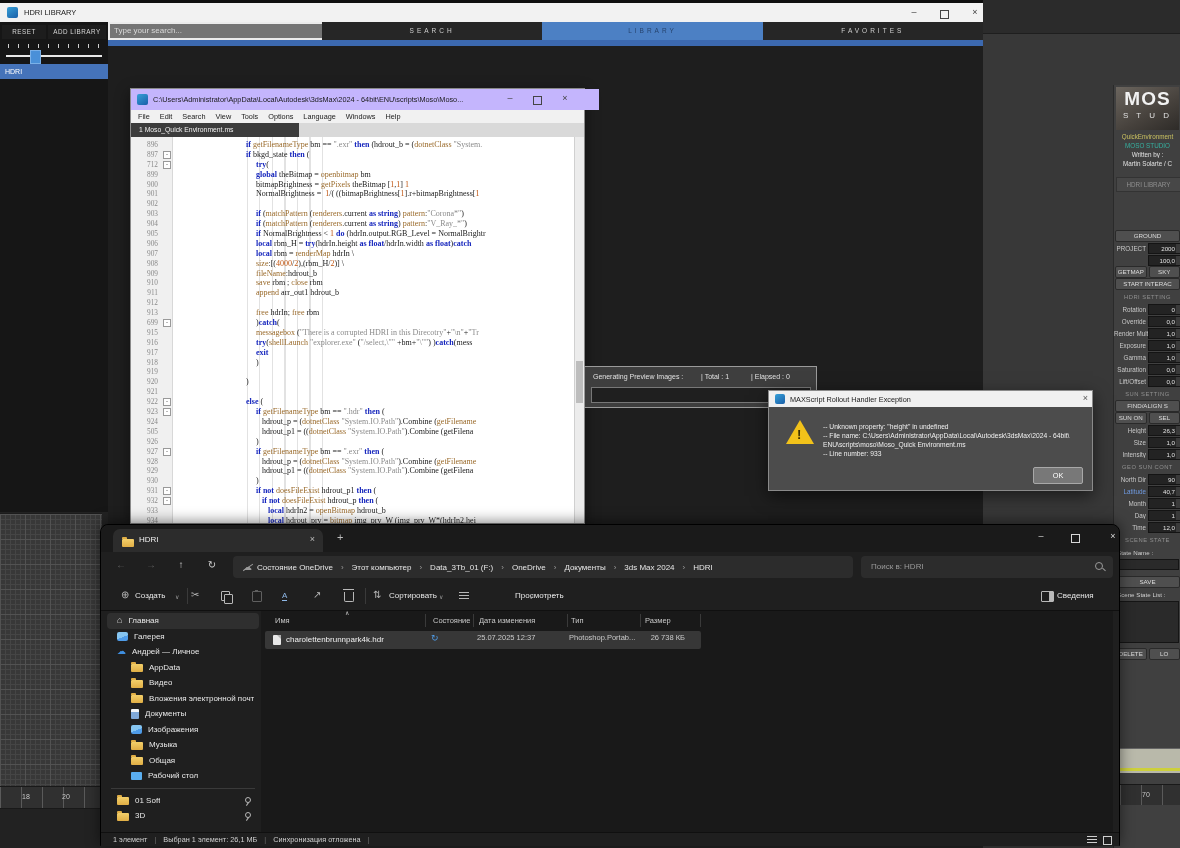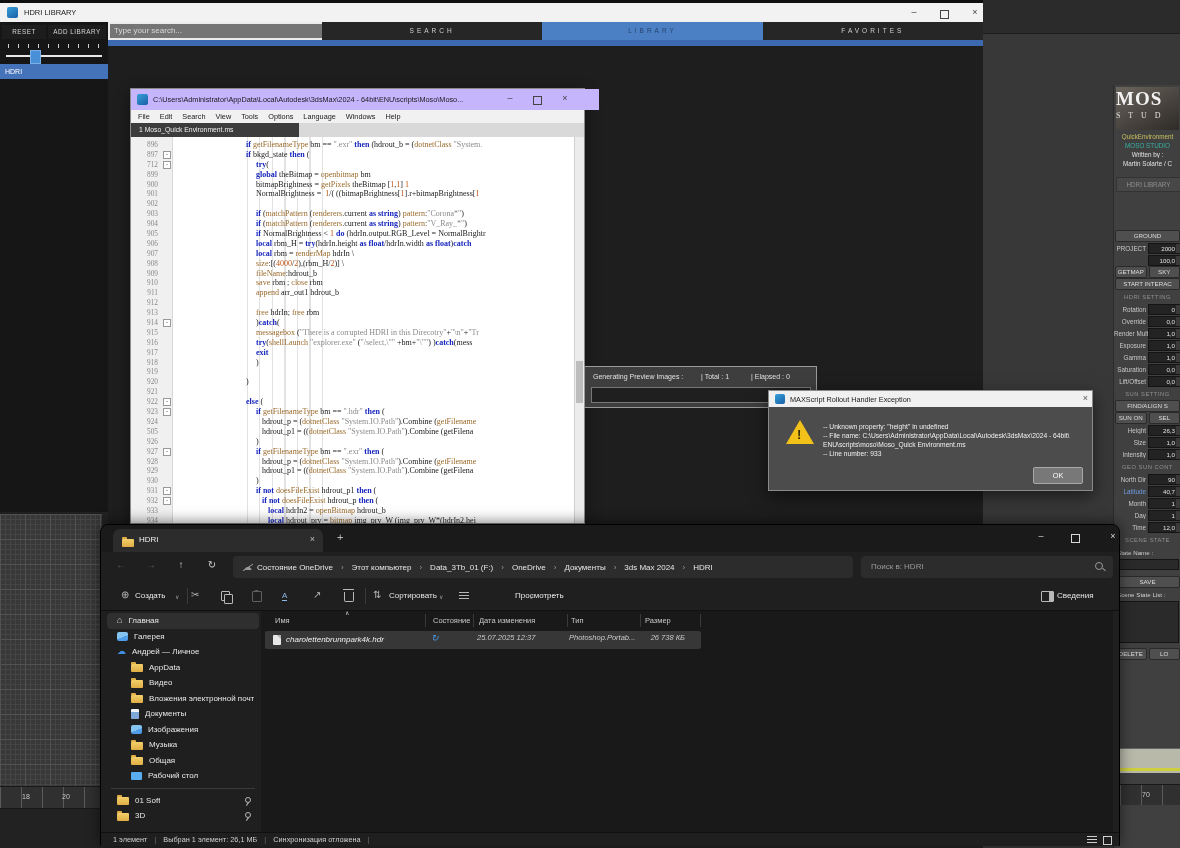--- a/index.html
+++ b/index.html
@@ -23,21 +23,21 @@
   #timeline-left span{position:absolute;top:6px;font-size:7px;color:#c8c8c8;}
   #tl-18{left:22px;} #tl-20{left:62px;}
   #trackbar-right{left:1120px;top:748px;width:60px;height:24px;background:#b9b9aa;border-top:1px solid #666;}
   #trackbar-line{left:1120px;top:768px;width:60px;height:3px;background:#cdd03c;}
   #timeline-right{left:1120px;top:784px;width:60px;height:20px;background:#303030;border-top:1px solid #191919;
     background-image:repeating-linear-gradient(to right,#5a5a5a 0 1px,transparent 1px 21px);}
   #timeline-right span{position:absolute;left:22px;top:6px;font-size:7px;color:#c8c8c8;}
 
   
   #moso-panel{left:1113px;top:85px;width:67px;height:763px;background:#404040;border-left:1px solid #2a2a2a;overflow:hidden;}
-  #moso-logo{position:absolute;left:2px;top:2px;width:63px;height:43px;background:linear-gradient(150deg,#6b655e,#46413c 60%,#2e2b28);overflow:hidden;font-family:Liberation Serif, serif;}
+  #moso-logo{position:absolute;left:2px;top:2px;width:63px;height:43px;background:linear-gradient(150deg,#6b655e,#46413c 60%,#2e2b28);text-align:center;overflow:hidden;}
   #moso-logo .l1{display:block;font-size:19px;font-weight:bold;color:#f2f2f2;line-height:24px;letter-spacing:1px;}
   #moso-logo .l2{display:block;font-size:8px;color:#e0e0e0;letter-spacing:3px;}
   .moso-sub{position:absolute;left:0;width:67px;text-align:center;font-size:6.3px;white-space:nowrap;overflow:hidden;}
   #msub1{top:48px;color:#c8c060;} #msub2{top:57px;color:#35b0a0;} #msub3{top:66px;color:#e0e0e0;} #msub4{top:75px;color:#e0e0e0;}
   #moso-hdri-btn{position:absolute;left:2px;top:92px;width:63px;height:13px;background:#474747;border:1px solid #333;color:#8f8f8f;font-size:6.3px;text-align:center;line-height:13px;overflow:hidden;white-space:nowrap;}
   #moso-rows{position:absolute;left:0;top:145px;width:67px;}
   .mrow{position:relative;display:flex;align-items:center;height:12px;overflow:hidden;}
   .msec{height:13px;color:#909090;font-size:5.8px;justify-content:center;letter-spacing:.5px;white-space:nowrap;}
   .mbtn{flex:1;margin:1px;height:10px;background:#4f4f4f;border:1px solid #2a2a2a;border-radius:2px;color:#dcdcdc;font-size:6.2px;text-align:center;line-height:10px;overflow:hidden;white-space:nowrap;}
   .mkv .mlabel{flex:1;text-align:right;color:#c8c8c8;font-size:6.3px;padding-right:2px;white-space:nowrap;overflow:hidden;}
@@ -155,21 +155,21 @@
   .ico-details::after{content:"";position:absolute;right:0;top:0;width:4px;height:9px;background:#b8b8b8;}
   .ico-viewlines{position:absolute;top:10px;width:10px;height:8px;background:repeating-linear-gradient(to bottom,#b8b8b8 0 1px,transparent 1px 3px);}
   #ex-files-bg{position:absolute;left:160px;top:86px;width:852px;height:221px;background:#191919;}
   #file-headers{position:absolute;left:166px;top:86px;height:19px;display:flex;align-items:center;justify-content:flex-end;}
   .fcol{height:13px;line-height:13px;font-size:7.5px;color:#c9c9c9;border-right:1px solid #3a3a3a;box-sizing:border-box;overflow:hidden;white-space:nowrap;}
   .fcol0{width:159px;padding-left:8px;} .fcol1{width:48px;padding-left:7px;} .fcol2{width:94px;padding-left:5px;} .fcol3{width:73px;padding-left:3px;} .fcol4{width:60px;padding-left:4px;}
   #sort-caret{position:absolute;left:244px;top:84px;font-size:6px;color:#c9c9c9;}
   #file-rows{position:absolute;left:164px;top:106px;}
   .frow{display:flex;align-items:center;height:18px;width:436px;border-radius:2px;}
   .frow.sel{background:#373737;}
-  .frow .fcol{border-right:none;height:22px;line-height:18px;font-style:italic;}
+  .frow .fcol{border-right:none;height:22px;line-height:18px;}
   .frow .fcol0{display:flex;align-items:center;gap:5px;color:#f0f0f0;font-size:8px;}
   .frow .fcol1{color:#4f9ce8;font-size:9px;}
   .frow .fcol2,.frow .fcol3{color:#c9c9c9;font-size:7.5px;}
   .frow .fcol4{color:#c9c9c9;font-size:7.5px;text-align:right;padding-right:14px;padding-left:0;}
   .ico-file{width:8px;height:10px;background:#e8e8e8;border-radius:1px;position:relative;flex:none;}
   .ico-file::after{content:"";position:absolute;right:0;top:0;border:2px solid #b0b0b0;border-left-color:transparent;border-bottom-color:transparent;}
   #explorer-sidebar{position:absolute;left:6px;top:88px;width:152px;}
   .srow{position:relative;display:flex;align-items:center;gap:6px;height:15.5px;padding-left:10px;border-radius:4px;}
   .srow.ind{padding-left:24px;}
   .srow.hot{background:#2f2f2f;}
@@ -392,21 +392,21 @@
           <div class="code-row"><span class="ln">904</span><span class="fold"></span><span class="ct"><span>     </span><span class="c-kw">if</span><span> (</span><span class="c-fn">matchPattern</span><span> (</span><span class="c-fn">renderers</span><span>.current </span><span class="c-kw">as</span><span> </span><span class="c-kw">string</span><span>) </span><span class="c-fn">pattern</span><span>:</span><span class="c-str">"V_Ray_*"</span><span>)</span></span></div>
           <div class="code-row"><span class="ln">905</span><span class="fold"></span><span class="ct"><span>     </span><span class="c-kw">if</span><span> NormalBrightness &lt; </span><span class="c-num">1</span><span> </span><span class="c-kw">do</span><span> (hdrIn.output.RGB_Level = NormalBrightr</span></span></div>
           <div class="code-row"><span class="ln">906</span><span class="fold"></span><span class="ct"><span>     </span><span class="c-kw">local</span><span> rbm_H = </span><span class="c-kw">try</span><span>(hdrIn.height </span><span class="c-kw">as</span><span> </span><span class="c-kw">float</span><span>/hdrIn.width </span><span class="c-kw">as</span><span> </span><span class="c-kw">float</span><span>)</span><span class="c-kw">catch</span></span></div>
           <div class="code-row"><span class="ln">907</span><span class="fold"></span><span class="ct"><span>     </span><span class="c-kw">local</span><span> rbm = </span><span class="c-fn">renderMap</span><span> hdrIn \</span></span></div>
           <div class="code-row"><span class="ln">908</span><span class="fold"></span><span class="ct"><span>     </span><span class="c-fn">size</span><span>:[(</span><span class="c-num">4000</span><span>/</span><span class="c-num">2</span><span>),(rbm_H/</span><span class="c-num">2</span><span>)] \</span></span></div>
           <div class="code-row"><span class="ln">909</span><span class="fold"></span><span class="ct"><span>     </span><span class="c-fn">fileName</span><span>:hdrout_b</span></span></div>
           <div class="code-row"><span class="ln">910</span><span class="fold"></span><span class="ct"><span>     </span><span class="c-fn">save</span><span> rbm ; </span><span class="c-fn">close</span><span> rbm</span></span></div>
           <div class="code-row"><span class="ln">911</span><span class="fold"></span><span class="ct"><span>     </span><span class="c-fn">append</span><span> arr_out1 hdrout_b</span></span></div>
           <div class="code-row"><span class="ln">912</span><span class="fold"></span><span class="ct"></span></div>
           <div class="code-row"><span class="ln">913</span><span class="fold"></span><span class="ct"><span>     </span><span class="c-fn">free</span><span> hdrIn; </span><span class="c-fn">free</span><span> rbm</span></span></div>
-          <div class="code-row"><span class="ln">914</span><span class="fold"><span class="foldbox">-</span></span><span class="ct"><span>     )</span><span class="c-kw">catch</span><span>(</span></span></div>
+          <div class="code-row"><span class="ln">699</span><span class="fold"><span class="foldbox">-</span></span><span class="ct"><span>     )</span><span class="c-kw">catch</span><span>(</span></span></div>
           <div class="code-row"><span class="ln">915</span><span class="fold"></span><span class="ct"><span>     </span><span class="c-fn">messagebox</span><span> (</span><span class="c-str">"There is a corrupted HDRI in this Direcotry"</span><span>+</span><span class="c-str">"\n"</span><span>+</span><span class="c-str">"Tr</span></span></div>
           <div class="code-row"><span class="ln">916</span><span class="fold"></span><span class="ct"><span>     </span><span class="c-kw">try</span><span>(</span><span class="c-fn">shellLaunch</span><span> </span><span class="c-str">"explorer.exe"</span><span> (</span><span class="c-str">"/select,\""</span><span> +bm+</span><span class="c-str">"\""</span><span>) )</span><span class="c-kw">catch</span><span>(mess</span></span></div>
           <div class="code-row"><span class="ln">917</span><span class="fold"></span><span class="ct"><span>     </span><span class="c-kw">exit</span></span></div>
           <div class="code-row"><span class="ln">918</span><span class="fold"></span><span class="ct"><span>     )</span></span></div>
           <div class="code-row"><span class="ln">919</span><span class="fold"></span><span class="ct"></span></div>
           <div class="code-row"><span class="ln">920</span><span class="fold"></span><span class="ct"><span>)</span></span></div>
           <div class="code-row"><span class="ln">921</span><span class="fold"></span><span class="ct"></span></div>
           <div class="code-row"><span class="ln">922</span><span class="fold"><span class="foldbox">-</span></span><span class="ct"><span class="c-kw">else</span><span> (</span></span></div>
           <div class="code-row"><span class="ln">923</span><span class="fold"><span class="foldbox">-</span></span><span class="ct"><span>     </span><span class="c-kw">if</span><span> </span><span class="c-fn">getFilenameType</span><span> bm == </span><span class="c-str">".hdr"</span><span> </span><span class="c-kw">then</span><span> (</span></span></div>
           <div class="code-row"><span class="ln">924</span><span class="fold"></span><span class="ct"><span>        hdrout_p = (</span><span class="c-fn">dotnetClass</span><span> </span><span class="c-str">"System.IO.Path"</span><span>).Combine (</span><span class="c-fn">getFilename</span></span></div>

